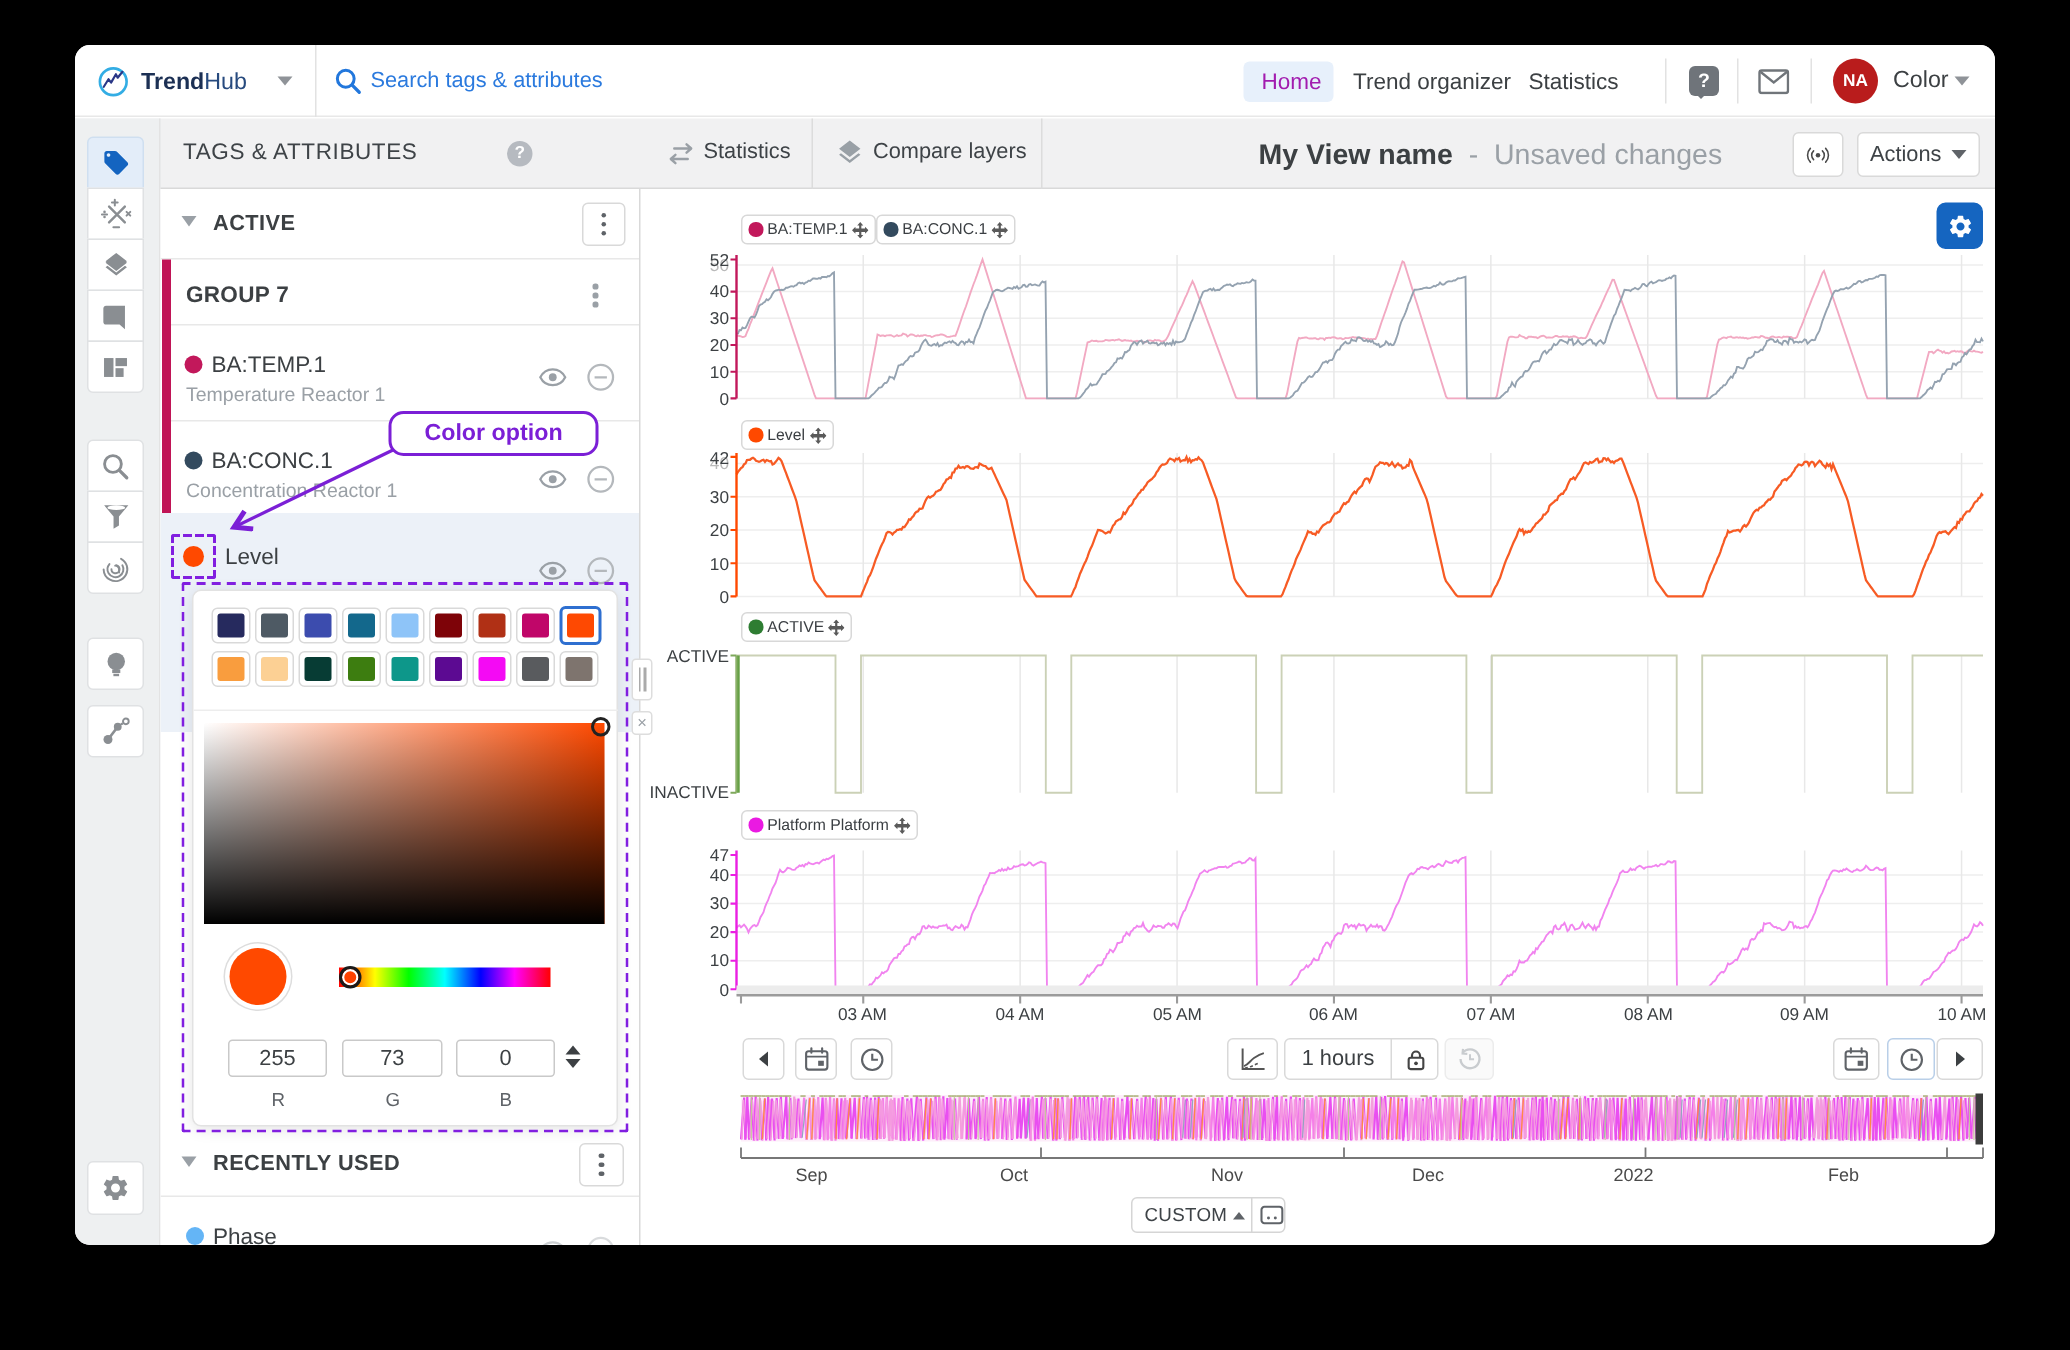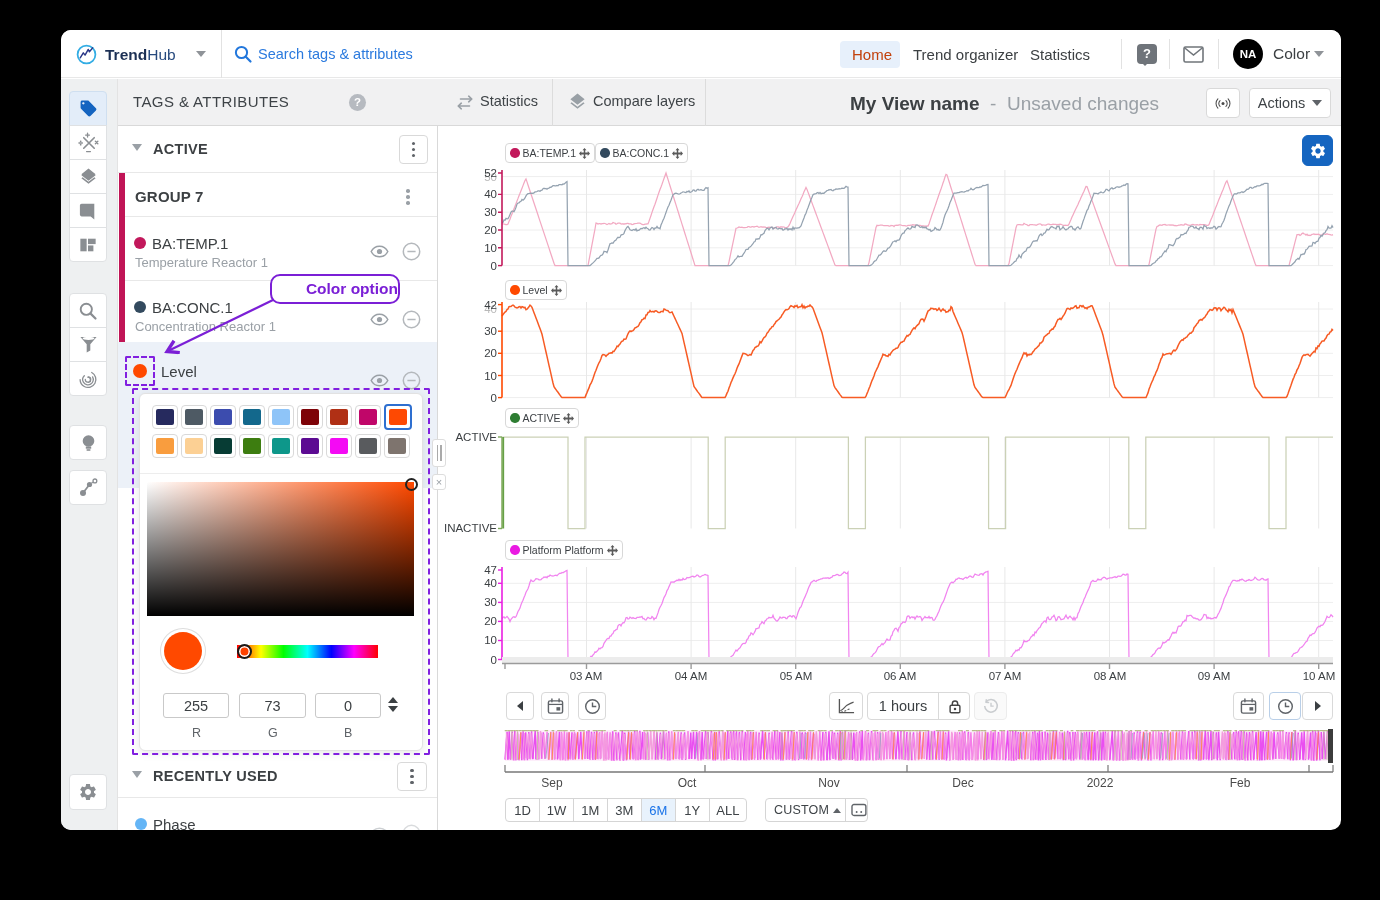--- a/index.html
+++ b/index.html
@@ -1,15 +1,15 @@
 <!DOCTYPE html>
 <html><head><meta charset="utf-8"><style>
 *{margin:0;padding:0;box-sizing:border-box}
 html,body{width:1380px;height:900px;background:#000;font-family:"Liberation Sans",sans-serif;overflow:hidden}
-#app{position:absolute;left:61px;top:30px;width:1280px;height:800px;background:#fff;border-radius:10px;overflow:hidden}
+#app{position:absolute;left:50px;top:30px;width:1280px;height:800px;background:#fff;border-radius:10px;overflow:hidden}
 .ab{position:absolute}
 .vsep{position:absolute;width:1px;background:#e2e2e2}
 .txt{position:absolute;white-space:nowrap}
 .btn{position:absolute;background:#fff;border:1px solid #d9d9d9;border-radius:4px;display:flex;align-items:center;justify-content:center}
 .caret{width:0;height:0;border-left:5px solid transparent;border-right:5px solid transparent;border-top:6px solid #8f9398}
 .dot{position:absolute;border-radius:50%}
 .chip{position:absolute;height:20px;background:#fff;border:1px solid #d8d8d8;border-radius:4px;display:flex;align-items:center;padding:0 4px;font-size:10.5px;color:#3b3f43;gap:3px}
 .chip .cdot{width:9.5px;height:9.5px;border-radius:50%;flex:none}
 .railbtn{position:absolute;left:8px;width:38px;height:35px;background:#fff;border:1px solid #dfe1e3;display:flex;align-items:center;justify-content:center}
 .pdiv{position:absolute;height:1px;background:#e8e8e8}
@@ -30,33 +30,33 @@
     </svg>
 <div class="txt" style="left:44px;top:16px;font-size:15.5px;color:#1c3054"><b>Trend</b><span style="color:#274a7e">Hub</span></div>
 <div class="ab caret" style="left:135px;top:21px"></div>
 <div class="vsep" style="left:160px;top:0;height:48px"></div>
 <svg class="ab" style="left:173px;top:15px" width="19" height="19" viewBox="0 0 19 19">
       <circle cx="7.5" cy="7.5" r="5.6" fill="none" stroke="#2277dc" stroke-width="2"></circle>
       <line x1="11.8" y1="11.8" x2="16.5" y2="16.5" stroke="#2277dc" stroke-width="2.2" stroke-linecap="round"></line>
     </svg>
 <div class="txt" style="left:197px;top:16px;font-size:14.5px;color:#2b7ade">Search tags &amp; attributes</div>
 <div class="ab" style="left:779px;top:11px;width:60px;height:27px;background:#e7f0fb;border-radius:4px"></div>
-<div class="txt" style="left:791px;top:16px;font-size:15px;color:#c2410c">Home</div>
+<div class="txt" style="left:791px;top:16px;font-size:15px;color:#a21caf">Home</div>
 <div class="txt" style="left:852px;top:16px;font-size:15px;color:#3c4043">Trend organizer</div>
 <div class="txt" style="left:969px;top:16px;font-size:15px;color:#3c4043">Statistics</div>
 <div class="vsep" style="left:1060px;top:9px;height:30px"></div>
 <div class="vsep" style="left:1108px;top:9px;height:30px"></div>
 <div class="vsep" style="left:1157px;top:9px;height:30px"></div>
 <div class="ab" style="left:1076px;top:14px;width:20px;height:20px;background:#6f747a;border-radius:4px;color:#fff;font-size:13px;font-weight:bold;text-align:center;line-height:20px">?</div>
 <div class="ab" style="left:1080px;top:32px;width:0;height:0;border-left:4px solid transparent;border-right:4px solid transparent;border-top:4px solid #6f747a"></div>
 <svg class="ab" style="left:1122px;top:16px" width="21" height="17" viewBox="0 0 21 17">
       <rect x="1" y="1" width="19" height="15" rx="1.5" fill="none" stroke="#70757a" stroke-width="1.6"></rect>
       <polyline points="1.8,2 10.5,9 19.2,2" fill="none" stroke="#70757a" stroke-width="1.6"></polyline>
     </svg>
-<div class="ab" style="left:1172px;top:9px;width:30px;height:30px;border-radius:50%;background:#000000;color:#fff;font-weight:bold;font-size:11.5px;text-align:center;line-height:30px">NA</div>
+<div class="ab" style="left:1172px;top:9px;width:30px;height:30px;border-radius:50%;background:#b91c1c;color:#fff;font-weight:bold;font-size:11.5px;text-align:center;line-height:30px">NA</div>
 <div class="txt" style="left:1212px;top:15px;font-size:15.5px;color:#3c4043">Color</div>
 <div class="ab caret" style="left:1253px;top:21px"></div>
 
 <div class="ab" style="left:0;top:49px;width:1280px;height:47px;background:#f1f1f2;border-bottom:1px solid #d9d9d9"></div>
 <div class="txt" style="left:72px;top:63px;font-size:15px;font-weight:normal;letter-spacing:.4px;color:#3e4347">TAGS &amp; ATTRIBUTES</div>
 <div class="ab" style="left:288px;top:64px;width:17px;height:17px;border-radius:50%;background:#b6bac0;color:#fff;font-size:11.5px;font-weight:bold;text-align:center;line-height:17px">?</div>
 <div class="vsep" style="left:491px;top:49px;height:47px;background:#dcdcdc"></div>
 <div class="vsep" style="left:644px;top:49px;height:47px;background:#dcdcdc"></div>
 <svg class="ab" style="left:395px;top:65px" width="18" height="15" viewBox="0 0 18 15">
       <g stroke="#9aa0a6" stroke-width="1.6" fill="none" stroke-linecap="round" stroke-linejoin="round">
@@ -317,21 +317,21 @@
 <div class="ab" style="left:371px;top:444px;width:14px;height:16px;background:#fff;border:1px solid #ddd;border-radius:3px;color:#9aa0a6;font-size:11px;text-align:center;line-height:14px">×</div>
 
 <svg class="ab" style="left:95px;top:240px" width="130" height="95" viewBox="0 0 130 95">
       <defs>
         <marker id="ah" markerWidth="8" markerHeight="8" refX="5" refY="3.5" orient="auto">
           <path d="M0.5,0.5 L5.5,3.5 L0.5,6.5" fill="none" stroke="#7b1fd6" stroke-width="1.5"></path>
         </marker>
       </defs>
       <line x1="119" y1="29" x2="12" y2="81" stroke="#7b1fd6" stroke-width="2.2" marker-end="url(#ah)"></line>
     </svg>
-<div class="ab" style="left:209px;top:244px;width:130px;height:30px;background:#fff;border:2.5px solid #7b1fd6;border-radius:10px;font-size:15.5px;font-weight:bold;color:#7b1fd6;text-align:right;line-height:26px">Color option</div>
+<div class="ab" style="left:209px;top:244px;width:140px;height:30px;background:#fff;border:2.5px solid #7b1fd6;border-radius:10px;font-size:15.5px;font-weight:bold;color:#7b1fd6;text-align:center;line-height:26px">Color option</div>
 
 <div class="ab" style="left:377px;top:96px;width:903px;height:674px"><svg id="charts" width="903" height="674" viewBox="0 0 903 674">
 <style>.tl{font:11.5px "Liberation Sans",sans-serif;fill:#3c4043}.tg{font:11.5px "Liberation Sans",sans-serif;fill:#b9b9b9}.tm{font:12px "Liberation Sans",sans-serif;fill:#4a4a4a}</style>
 <line x1="64" y1="50.6" x2="895" y2="50.6" stroke="#eeeeee" stroke-width="1"></line>
         <line x1="64" y1="68.4" x2="895" y2="68.4" stroke="#eeeeee" stroke-width="1"></line>
         <line x1="64" y1="86.2" x2="895" y2="86.2" stroke="#eeeeee" stroke-width="1"></line>
         <line x1="64" y1="104.0" x2="895" y2="104.0" stroke="#eeeeee" stroke-width="1"></line>
         <line x1="64" y1="121.8" x2="895" y2="121.8" stroke="#eeeeee" stroke-width="1"></line>
         <line x1="64" y1="139.6" x2="895" y2="139.6" stroke="#eeeeee" stroke-width="1"></line>
         <line x1="148.5" y1="44" x2="148.5" y2="139.6" stroke="#e8e8e8" stroke-width="1"></line>
@@ -1365,29 +1365,20 @@
 <div class="btn" style="left:1208px;top:662px;width:32px;height:28px;border-color:#b9cfe8">
       <svg width="17" height="17" viewBox="0 0 18 18">
         <circle cx="9" cy="9" r="7.2" fill="none" stroke="#5f6368" stroke-width="1.5"></circle>
         <path d="M9 4.8 V9 H13" fill="none" stroke="#5f6368" stroke-width="1.5"></path>
       </svg>
     </div>
 <div class="btn" style="left:1241px;top:662px;width:31px;height:28px">
       <span style="width:0;height:0;border-top:5px solid transparent;border-bottom:5px solid transparent;border-left:6px solid #3c4043"></span>
     </div>
 
-<div class="ab" style="left:444px;top:768px;width:242px;height:24px;display:flex;border:1px solid #d5d5d5;border-radius:4px;background:#fff;overflow:hidden">
-<span style="flex:1;border-right:1px solid #d5d5d5;font-size:13px;color:#3e4347;display:flex;align-items:center;justify-content:center">1D</span>
-<span style="flex:1;border-right:1px solid #d5d5d5;font-size:13px;color:#3e4347;display:flex;align-items:center;justify-content:center">1W</span>
-<span style="flex:1;border-right:1px solid #d5d5d5;font-size:13px;color:#3e4347;display:flex;align-items:center;justify-content:center">1M</span>
-<span style="flex:1;border-right:1px solid #d5d5d5;font-size:13px;color:#3e4347;display:flex;align-items:center;justify-content:center">3M</span>
-<span style="flex:1;border-right:1px solid #d5d5d5;font-size:13px;color:#1a73e8;background:#e8f2fc;display:flex;align-items:center;justify-content:center">6M</span>
-<span style="flex:1;border-right:1px solid #d5d5d5;font-size:13px;color:#3e4347;display:flex;align-items:center;justify-content:center">1Y</span>
-<span style="flex:1.1;font-size:13px;color:#3e4347;display:flex;align-items:center;justify-content:center">ALL</span>
-</div>
 <div class="ab" style="left:704px;top:768px;width:103px;height:24px;display:flex;border:1px solid #d5d5d5;border-radius:4px;background:#fff;align-items:center">
 <span style="font-size:12.5px;color:#3e4347;letter-spacing:.2px;margin-left:8px">CUSTOM</span>
 <span style="width:0;height:0;border-left:4.5px solid transparent;border-right:4.5px solid transparent;border-bottom:5.5px solid #5f6368;margin-left:4px"></span>
 <span style="width:1px;height:24px;background:#d5d5d5;margin-left:4px"></span>
 <svg style="margin-left:5px" width="16" height="14" viewBox="0 0 16 14">
         <rect x="1" y="1.5" width="14" height="11" rx="2" fill="none" stroke="#5f6368" stroke-width="1.4"></rect>
         <circle cx="5.7" cy="9" r="1" fill="#5f6368"></circle>
         <circle cx="10.3" cy="9" r="1" fill="#5f6368"></circle>
       </svg>
 </div>

